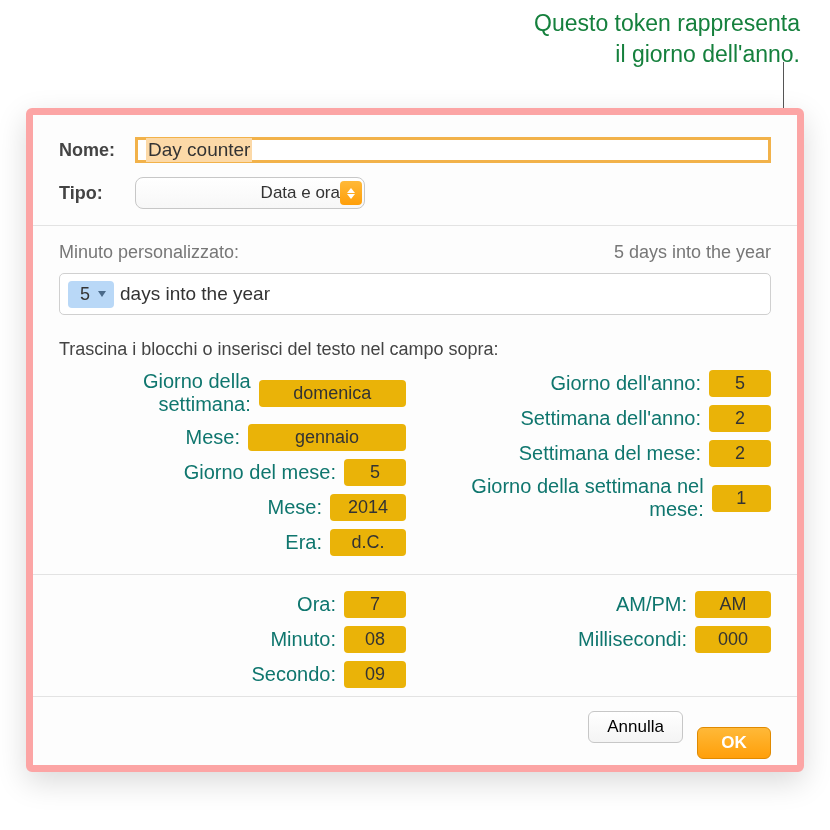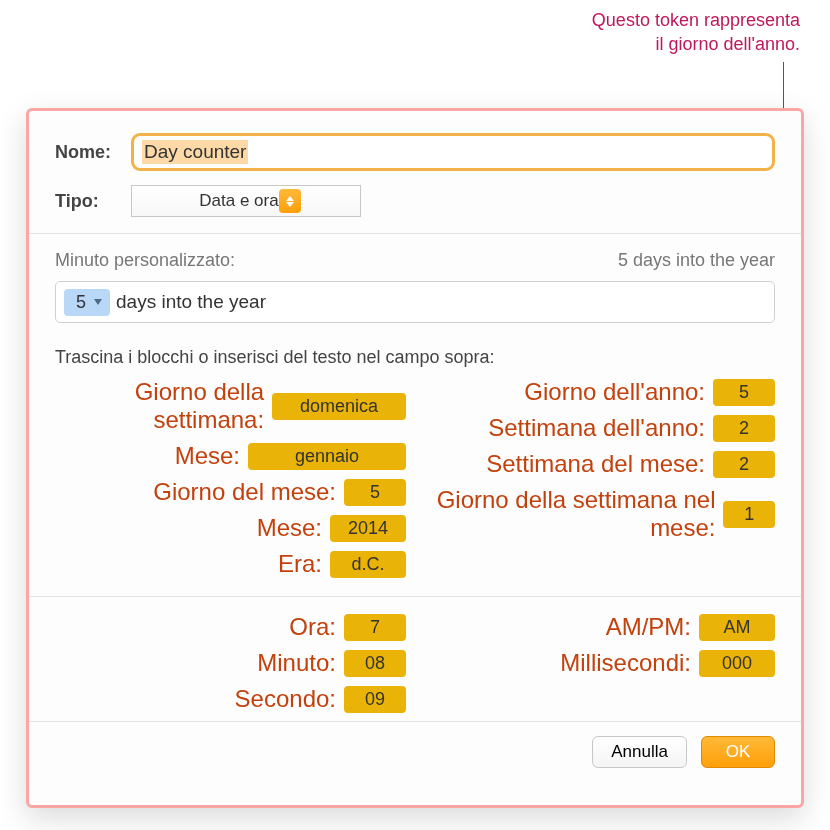--- a/index.html
+++ b/index.html
@@ -9,22 +9,22 @@
       width: 830px;
       height: 830px;
       position: relative;
       color: #333;
     }
     .callout {
       position: absolute;
       top: 8px;
       right: 30px;
       text-align: right;
-      font-size: 18px;
-      color: #be185d;
+      font-size: 23px;
+      color: #15803d;
       line-height: 1.35;
     }
     .callout-line {
       position: absolute;
       top: 62px;
       right: 46px;
       width: 1px;
       height: 350px;
       background: #555;
     }
@@ -36,63 +36,63 @@
       width: 24px;
       height: 1px;
       background: #555;
     }
     .dialog {
       position: absolute;
       top: 108px;
       left: 26px;
       right: 26px;
       background: #fdfdfd;
-      border: 3px solid #fca5a5;
+      border: 7px solid #fca5a5;
       border-radius: 6px;
       box-shadow: 0 10px 30px rgba(0,0,0,0.15);
-      padding-bottom: 37px;
+      padding-bottom: 6px;
     }
     .top-section {
       padding: 22px 26px 12px;
     }
     .form-row {
       display: flex;
       align-items: center;
       margin-bottom: 14px;
     }
     .form-label {
       width: 70px;
       text-align: left;
       font-weight: 600;
       font-size: 18px;
       color: #444;
       margin-right: 6px;
     }
     .name-input {
       flex: 1;
-      height: 38px;
+      height: 26px;
       border: 3px solid #f2b24a;
-      border-radius: 9px;
+      border-radius: 0;
       background: #fff;
       padding: 0 8px;
       font-size: 19px;
       outline: none;
     }
     .name-input-highlight {
       background: #fcd9a7;
       padding: 1px 2px;
     }
     .type-select {
       display: flex;
       align-items: center;
-      justify-content: center;
+      justify-content: flex-end;
       width: 230px;
       height: 32px;
       border: 1px solid #c7c7c7;
-      border-radius: 0;
+      border-radius: 8px;
       background: linear-gradient(#fff, #f7f7f7);
       padding: 0 2px 0 10px;
       font-size: 17px;
       cursor: pointer;
     }
     .dropdown-arrows {
       width: 22px;
       height: 24px;
       background: linear-gradient(#ffb938, #ff9f0a);
       border-radius: 4px;
@@ -175,22 +175,22 @@
       flex-direction: column;
       gap: 8px;
     }
     .token-row {
       display: flex;
       align-items: center;
       justify-content: flex-end;
       gap: 8px;
     }
     .token-label {
-      font-size: 24px;
-      color: #c2410c;
+      font-size: 20px;
+      color: #0f766e;
       text-align: right;
     }
     .token-value {
       background: #eab308;
       border-radius: 4px;
       padding: 3px 0;
       text-align: center;
       font-size: 18px;
       color: #333;
       cursor: grab;
@@ -214,22 +214,23 @@
       font-size: 17px;
       border: 1px solid #c7c7c7;
       background: linear-gradient(#fff, #f4f4f4);
       cursor: pointer;
       padding: 0 18px;
     }
     .btn-primary {
       background: linear-gradient(#ffb938, #ff9f0a);
       border-color: #e08a00;
       color: #fff;
-      font-weight: 400;
+      font-weight: 700;
       min-width: 74px;
+      margin-top: 16px;
     }
   </style>
 </head>
 <body>
 
 <div class="callout">
   <div>Questo token rappresenta</div>
   <div>il giorno dell'anno.</div>
 </div>
 <div class="callout-line"></div>

